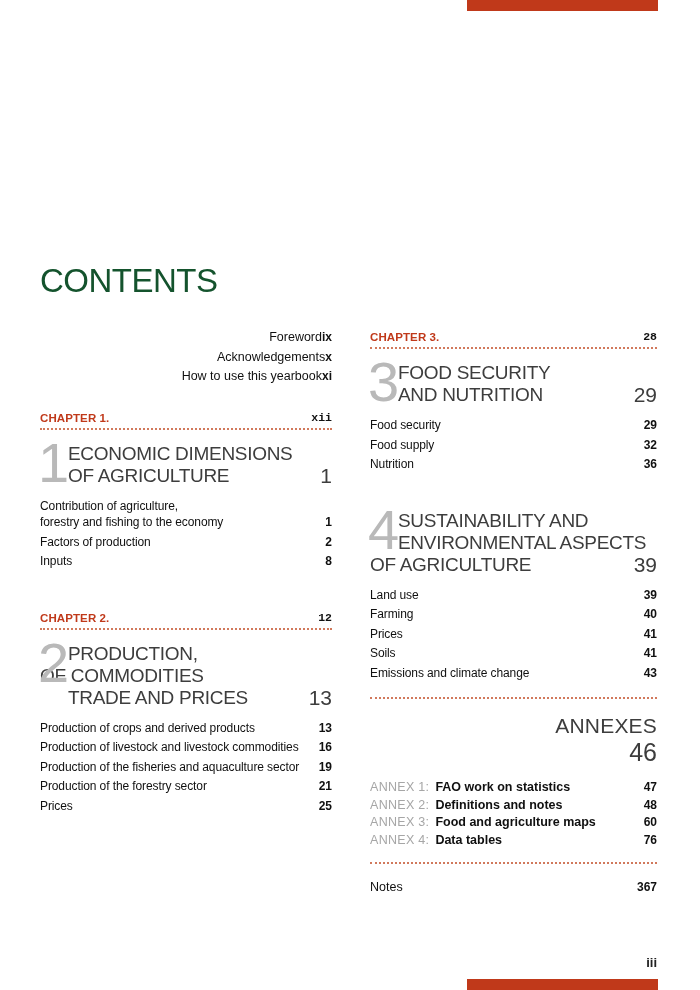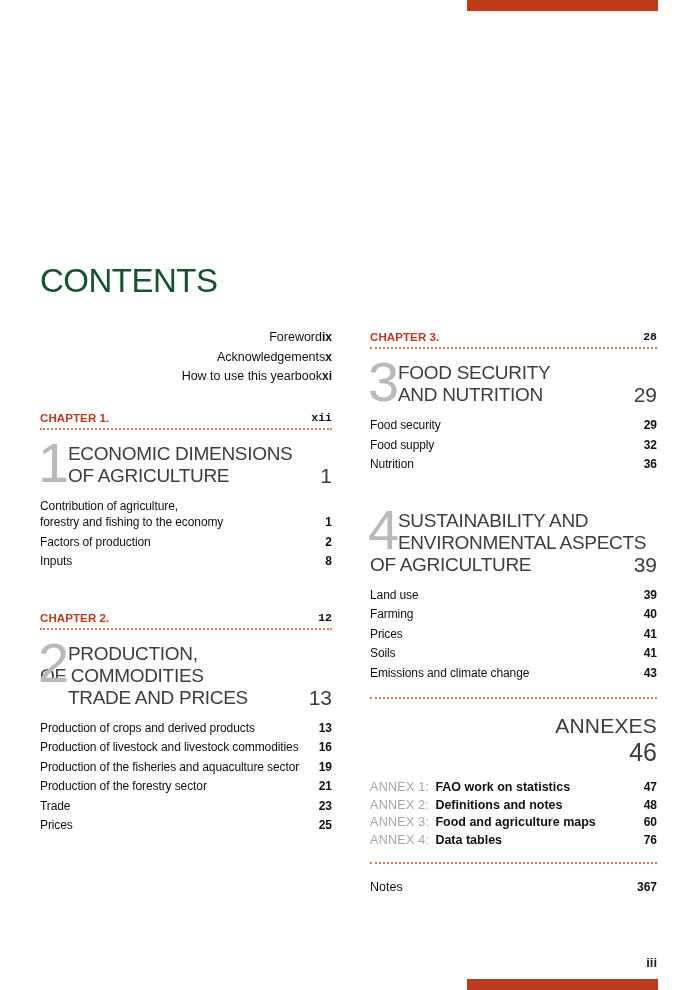--- a/index.html
+++ b/index.html
@@ -173,26 +173,20 @@
               <span class="entry-page">19</span>
             </div>
             <div class="entry-row">
               <div class="entry-label">
                 <div class="e-line">Production of the forestry sector</div>
               </div>
               <span class="entry-page">21</span>
             </div>
             <div class="entry-row">
               <div class="entry-label">
-                <div class="e-line">Trade</div>
-              </div>
-              <span class="entry-page">23</span>
-            </div>
-            <div class="entry-row">
-              <div class="entry-label">
                 <div class="e-line">Prices</div>
               </div>
               <span class="entry-page">25</span>
             </div>
           </div>
         </section>
       </div>
   </div>
 
   <div class="col-right">

